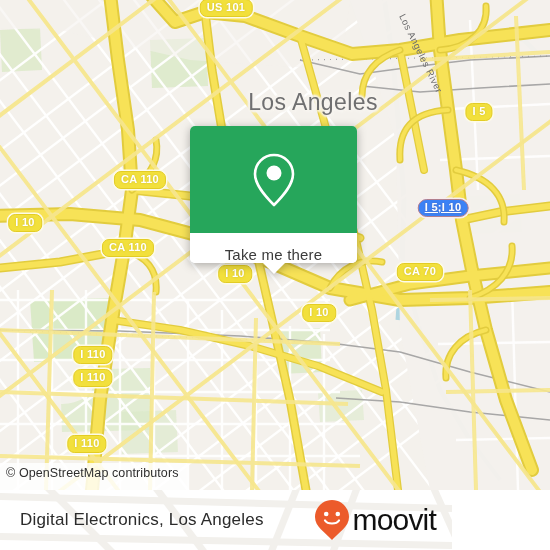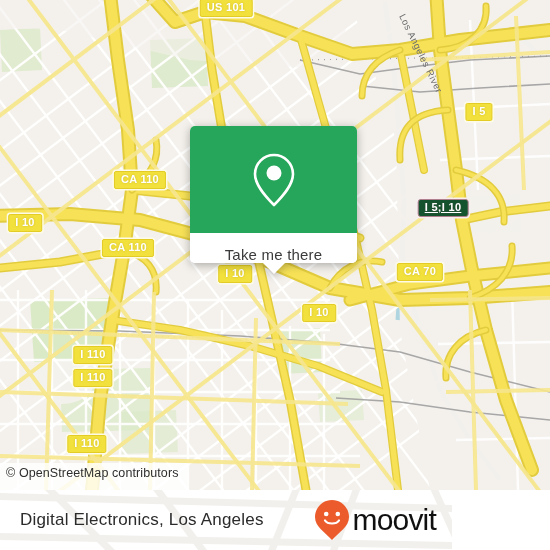--- a/index.html
+++ b/index.html
@@ -26,40 +26,40 @@
     height: 490px;
     overflow: hidden;
     background: #f2efe9;
   }
   #map-svg { display: block; }
 
   
   .shield {
     position: absolute;
     transform: translate(-50%, -50%);
-    border-radius: 2px;
+    border-radius: 7px;
     padding: 2px 6px 3px 6px;
     font-size: 11px;
     font-weight: bold;
     letter-spacing: 0.3px;
     color: #ffffff;
     white-space: nowrap;
     line-height: 11px;
     box-sizing: border-box;
   }
   .shield.yellow {
     background: #f2e03c;
     border: 1.5px solid #e3cc25;
     box-shadow: 0 0 0 1.5px #fdfbe8;
     text-shadow: 0 0 2px rgba(160,140,20,0.45);
   }
   .shield.mauve {
-    background: #14532d;
+    background: #3b82f6;
     border: 1.5px solid #b07f8d;
-    border-radius: 3px;
+    border-radius: 9px;
     box-shadow: 0 0 0 1.5px #f7eef0;
     text-shadow: 0 0 2px rgba(120,70,85,0.4);
     text-decoration: underline;
   }
 
   
   .place-label {
     position: absolute;
     transform: translate(-50%, -50%);
     font-size: 23px;
@@ -387,20 +387,21 @@
           <line x1="256" y1="318" x2="252" y2="490"></line>
           <line x1="430" y1="300" x2="550" y2="298"></line>
           <line x1="446" y1="392" x2="550" y2="390"></line>
           <line x1="470" y1="290" x2="476" y2="490"></line>
           <line x1="516" y1="16" x2="524" y2="190"></line>
           <line x1="420" y1="60" x2="550" y2="52"></line>
         </g>
       </g>
     </svg>
 
+    <div class="place-label" style="left:313px; top:102px;">Los Angeles</div>
 
     <div class="river-label" style="left:407px; top:12px; transform: rotate(64deg);">Los Angeles River</div>
 
     <div class="shield yellow" style="left:226px; top:8px;">US 101</div>
     <div class="shield yellow" style="left:479px; top:112px;">I 5</div>
     <div class="shield yellow" style="left:140px; top:180px;">CA 110</div>
     <div class="shield yellow" style="left:25px; top:223px;">I 10</div>
     <div class="shield mauve" style="left:443px; top:208px;">I 5;I 10</div>
     <div class="shield yellow" style="left:128px; top:248px;">CA 110</div>
     <div class="shield yellow" style="left:235px; top:274px;">I 10</div>

